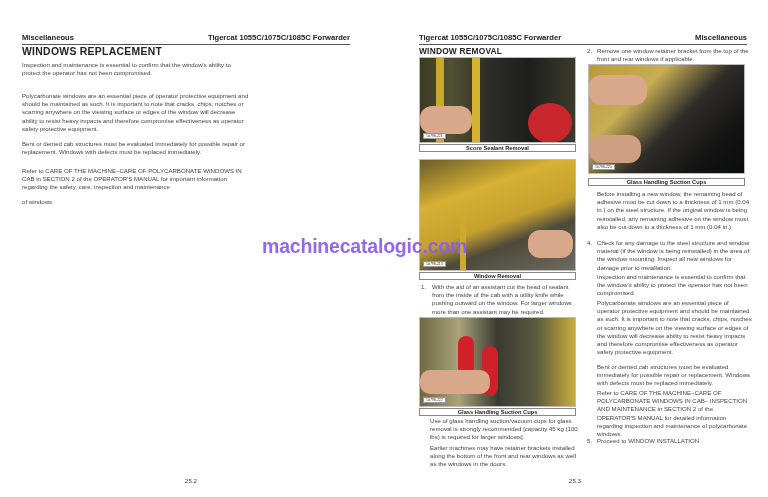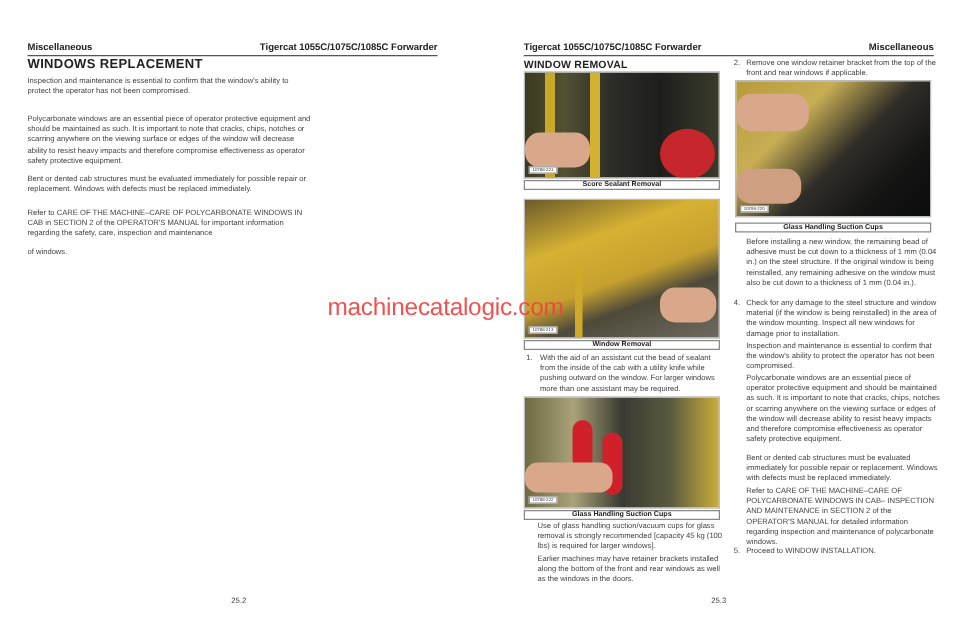--- a/index.html
+++ b/index.html
@@ -23,21 +23,21 @@
   .para { position: absolute; font-size: 6.1px; line-height: 8.2px; color: #444; }
 
   .photo { position: absolute; overflow: hidden; border: 1px solid #bbb; }
   .photo .tag { position: absolute; left: 3px; bottom: 3px; background: #fff; color: #333; font-size: 3.5px; padding: 0 2px; border: 1px solid #999; }
   .caption { position: absolute; border: 1px solid #888; height: 8px; font-size: 5.7px; font-weight: bold; text-align: center; line-height: 6.5px; color: #222; background: #fff; }
 
   .list-num { position: absolute; font-size: 6.1px; color: #444; }
 
   .pagenum { position: absolute; top: 477px; font-size: 6.2px; color: #444; }
 
-  .watermark { position: absolute; left: 262px; top: 235px; font-size: 19.5px; font-weight: normal; color: #ef4444; letter-spacing: -0.2px; opacity: 0.93; }
+  .watermark { position: absolute; left: 262px; top: 235px; font-size: 19.5px; font-weight: bold; color: #8b5cf6; letter-spacing: -0.2px; opacity: 0.93; }
 
   
   .p1 { background: linear-gradient(90deg, #3b3a22 0%, #525133 20%, #2c2c28 45%, #1e1f1d 70%, #3a3b2a 100%); }
   .p2 { background: linear-gradient(160deg, #6b5c2a 0%, #d6b133 30%, #c6a02e 55%, #4e4a3a 70%, #6d6a60 100%); }
   .p3 { background: linear-gradient(90deg, #6f6a44 0%, #a9a27a 25%, #3a3a32 50%, #5a5a40 75%, #c9ad3a 100%); }
   .p4 { background: linear-gradient(135deg, #b89b3a 0%, #c7ae54 30%, #2f2d28 55%, #121312 80%, #0b0c0c 100%); }
 
   .bar { position: absolute; }
 </style>
 </head>

